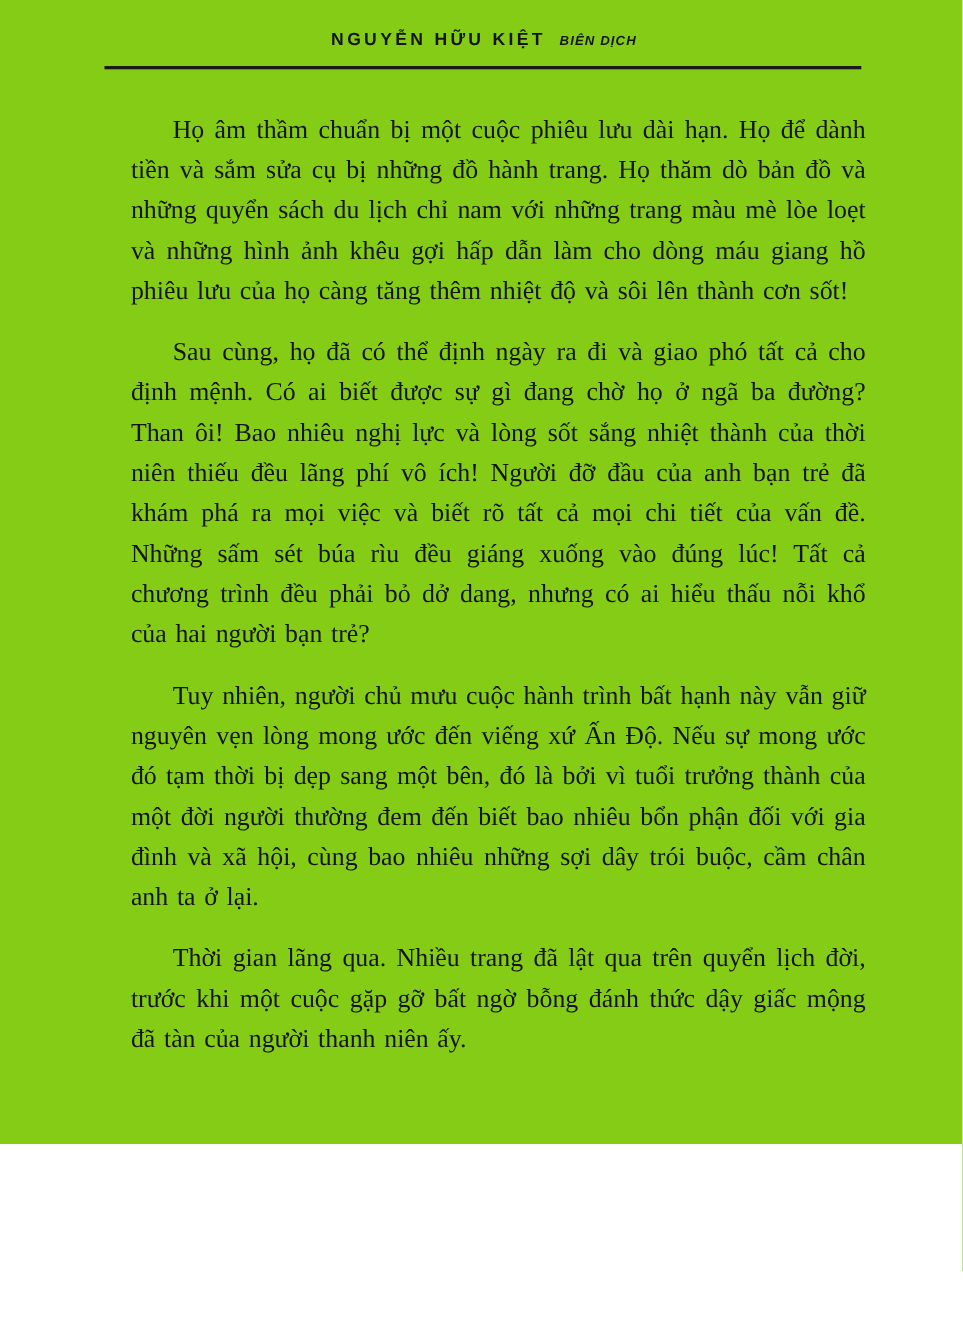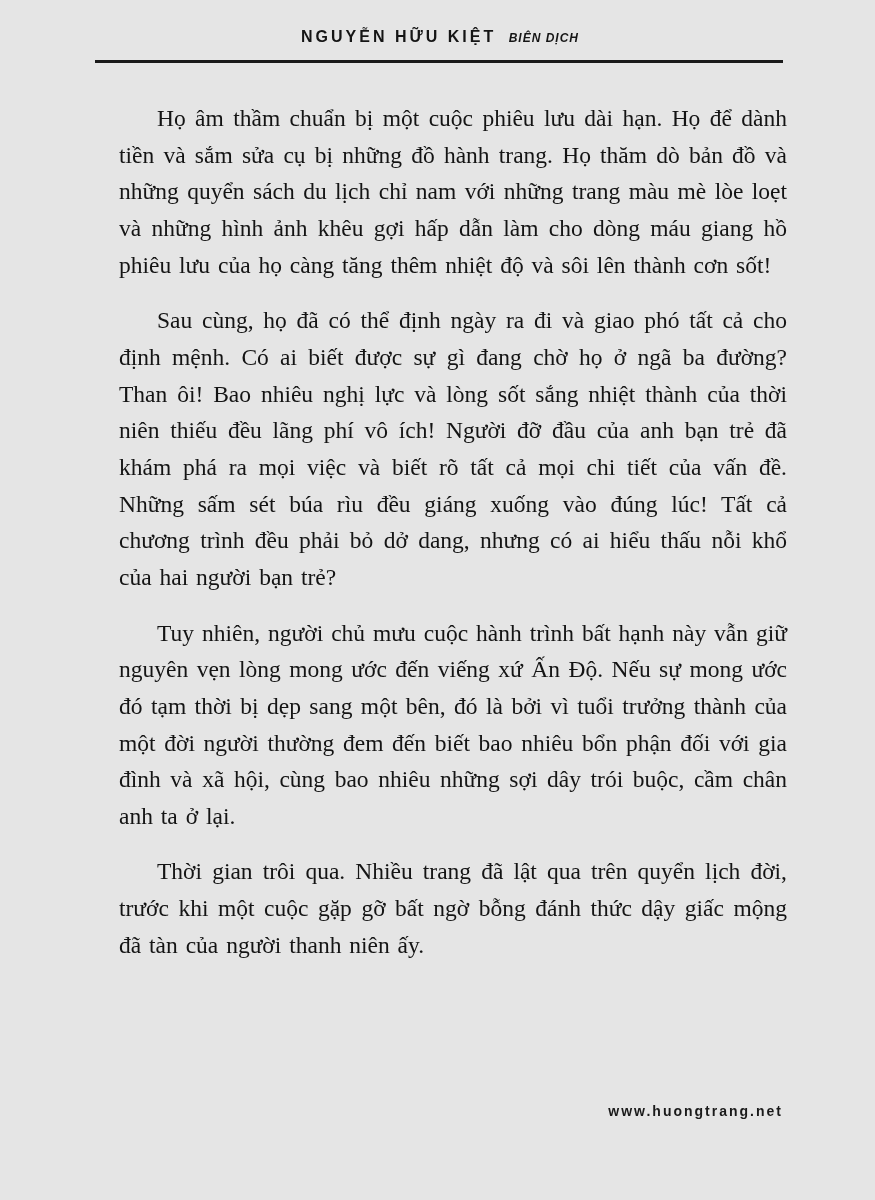--- a/index.html
+++ b/index.html
@@ -3,22 +3,22 @@
 <meta charset="utf-8">
 <style>
   html, body {
     margin: 0;
     padding: 0;
     background: #ffffff;
   }
   .page {
     position: relative;
     width: 875px;
-    height: 1200px;
-    background: #e5e5e5;
+    height: 1040px;
+    background: #84cc16;
     color: #111111;
     overflow: hidden;
     font-family: "Liberation Serif", "DejaVu Serif", serif;
   }
   
   .header {
     position: absolute;
     top: 28px;
     left: 95px;
     width: 690px;
@@ -98,18 +98,18 @@
   <div class="header">
     <span class="author">NGUYỄN HỮU KIỆT</span>
     <span class="role">BIÊN DỊCH</span>
   </div>
   <div class="header-rule"></div>
 
   <div class="body-text">
     <p class="indent">Họ âm thầm chuẩn bị một cuộc phiêu lưu dài hạn. Họ để dành tiền và sắm sửa cụ bị những đồ hành trang. Họ thăm dò bản đồ và những quyển sách du lịch chỉ nam với những trang màu mè lòe loẹt và những hình ảnh khêu gợi hấp dẫn làm cho dòng máu giang hồ phiêu lưu của họ càng tăng thêm nhiệt độ và sôi lên thành cơn sốt!</p>
     <p class="indent">Sau cùng, họ đã có thể định ngày ra đi và giao phó tất cả cho định mệnh. Có ai biết được sự gì đang chờ họ ở ngã ba đường? Than ôi! Bao nhiêu nghị lực và lòng sốt sắng nhiệt thành của thời niên thiếu đều lãng phí vô ích! Người đỡ đầu của anh bạn trẻ đã khám phá ra mọi việc và biết rõ tất cả mọi chi tiết của vấn đề. Những sấm sét búa rìu đều giáng xuống vào đúng lúc! Tất cả chương trình đều phải bỏ dở dang, nhưng có ai hiểu thấu nỗi khổ của hai người bạn trẻ?</p>
     <p class="indent">Tuy nhiên, người chủ mưu cuộc hành trình bất hạnh này vẫn giữ nguyên vẹn lòng mong ước đến viếng xứ Ấn Độ. Nếu sự mong ước đó tạm thời bị dẹp sang một bên, đó là bởi vì tuổi trưởng thành của một đời người thường đem đến biết bao nhiêu bổn phận đối với gia đình và xã hội, cùng bao nhiêu những sợi dây trói buộc, cầm chân anh ta ở lại.</p>
-    <p class="indent">Thời gian trôi qua. Nhiều trang đã lật qua trên quyển lịch đời, trước khi một cuộc gặp gỡ bất ngờ bỗng đánh thức dậy giấc mộng đã tàn của người thanh niên ấy.</p>
+    <p class="indent">Thời gian lãng qua. Nhiều trang đã lật qua trên quyển lịch đời, trước khi một cuộc gặp gỡ bất ngờ bỗng đánh thức dậy giấc mộng đã tàn của người thanh niên ấy.</p>
   </div>
 
   <div class="footer-site">www.huongtrang.net</div>
 
 </div>
 
 </body></html>

